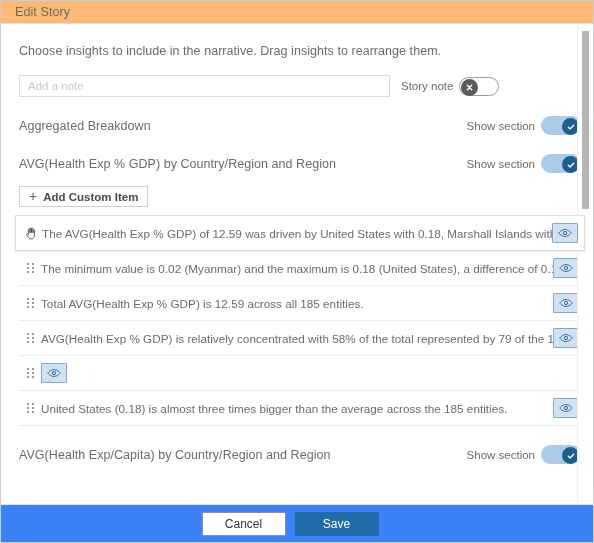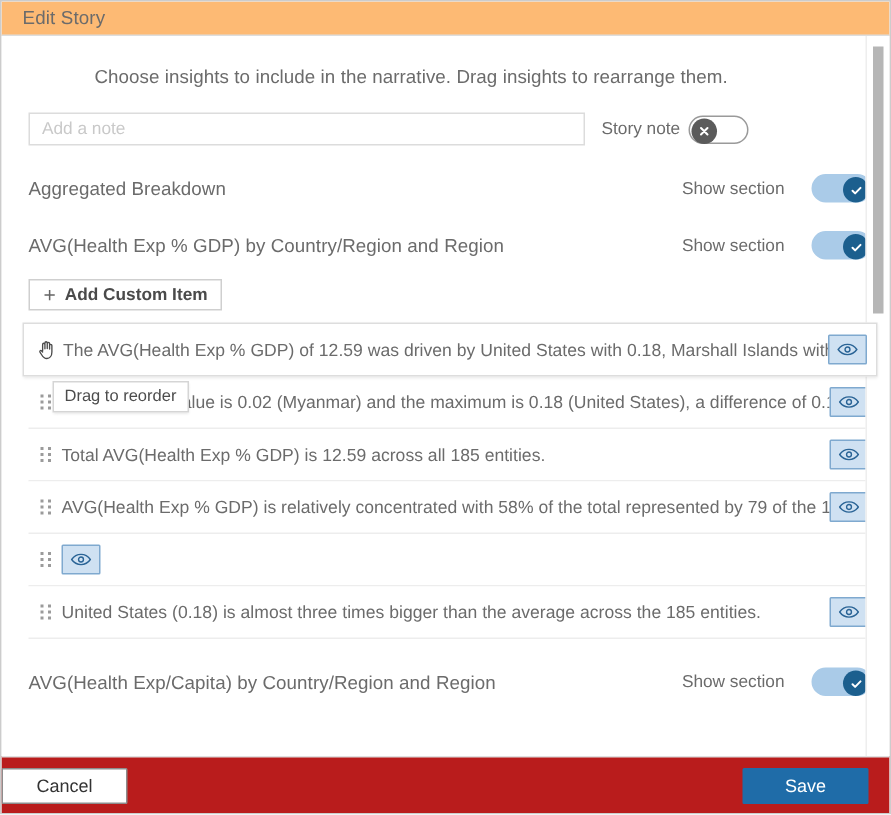--- a/index.html
+++ b/index.html
@@ -75,21 +75,20 @@
     border-radius: 0px;
   }
 
   
   .intro {
     font-size: 12.5px;
     color: #6b6b6b;
     padding-top: 20px;
     padding-bottom: 0px;
     letter-spacing: .05px;
-    margin-left: 44px;
   }
 
   
   .note-row {
     display: flex;
     align-items: center;
     margin-top: 17px;
   }
   .note-input {
     width: 371px;
@@ -158,21 +157,20 @@
     margin-top: 19px;
   }
   .section-row .section-title {
     font-size: 12.5px;
     color: #6b6b6b;
     letter-spacing: .05px;
   }
   .section-row .right {
     display: flex;
     align-items: center;
-    gap: 12px;
   }
 
   
   .add-btn {
     display: inline-flex;
     align-items: center;
     gap: 6px;
     height: 21px;
     padding: 0 9px;
     margin-top: 13px;
@@ -292,25 +290,25 @@
     top: 230px;
   }
 
   
   .footer {
     position: absolute;
     left: 0;
     right: 0;
     bottom: 0;
     height: 38px;
-    background: #b91c1c;
+    background: #3b82f6;
     border-top: 1px solid #e0e0e0;
     display: flex;
     align-items: center;
-    justify-content: space-between;
+    justify-content: center;
     padding-right: 14px;
     box-sizing: border-box;
     gap: 9px;
   }
   .btn {
     height: 24px;
     min-width: 84px;
     font-family: "Liberation Sans", sans-serif;
     font-size: 12px;
     border-radius: 1px;
@@ -524,21 +522,20 @@
               </svg>
             </div>
           </div>
         </span>
       </div>
 
       
 
     </div>
 
-    <div class="tooltip">Drag to reorder</div>
 
     <div class="scroll-track">
       <div class="scroll-thumb"></div>
     </div>
 
   </div>
 
   <div class="footer">
     <button class="btn btn-cancel">Cancel</button>
     <button class="btn btn-save">Save</button>

